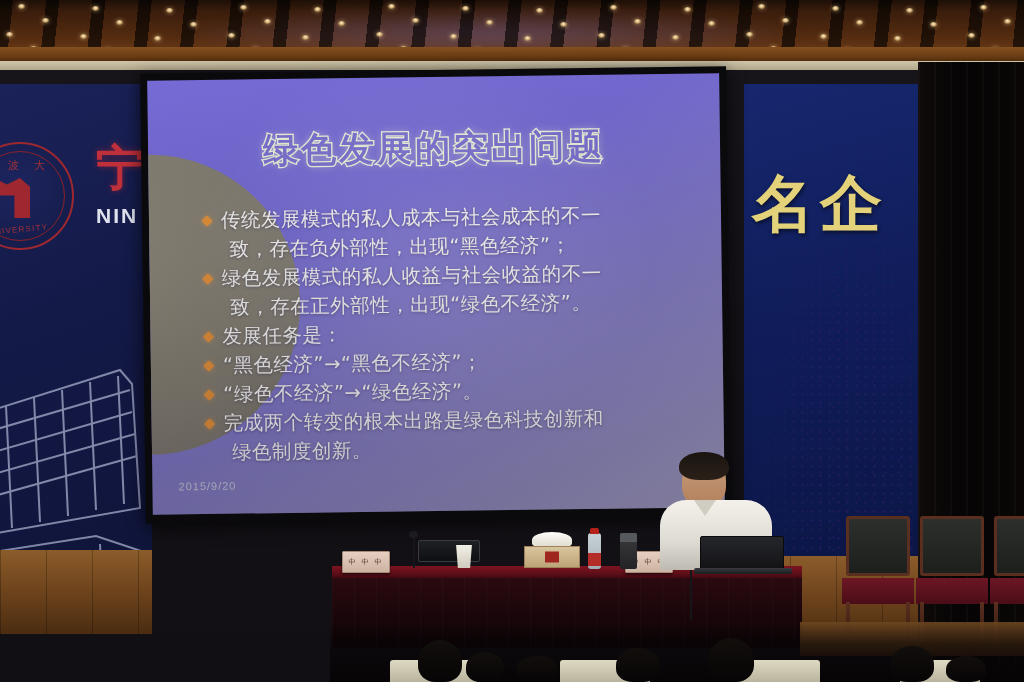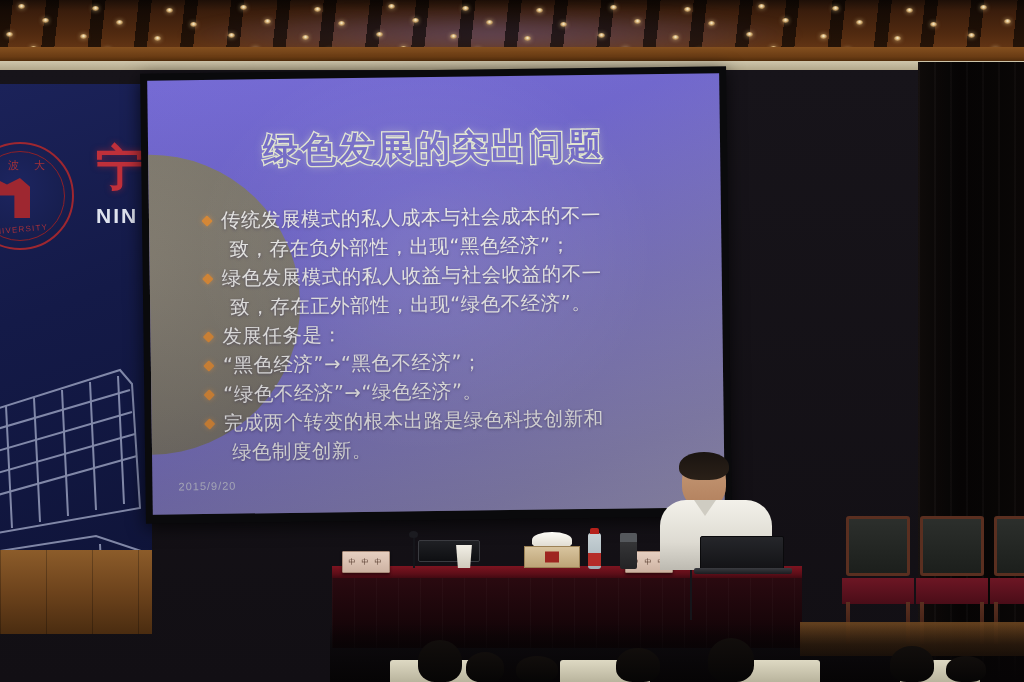--- a/index.html
+++ b/index.html
@@ -395,20 +395,25 @@
     <div class="logo-seal">
       <div class="logo-cn">宁 波 大 学</div>
       <div class="logo-gate"></div>
       <div class="logo-ring-text">NINGBO UNIVERSITY</div>
     </div>
     <div class="banner-cal">宁</div>
     <div class="banner-ning">NIN</div>
     <div class="base-wood"></div>
   </div>
 
+  <div class="banner-right">
+    <div class="halftone"></div>
+    <div class="banner-right-cal">名企</div>
+    <div class="base-wood"></div>
+  </div>
   <div class="curtain"></div>
 
   <div class="screen-frame">
     <div class="screen">
       <div class="screen-arc"></div>
 
       <div class="slide-title">绿色发展的突出问题</div>
 
       <div class="bullets" id="bullets">
           <div class="bullet-row">

